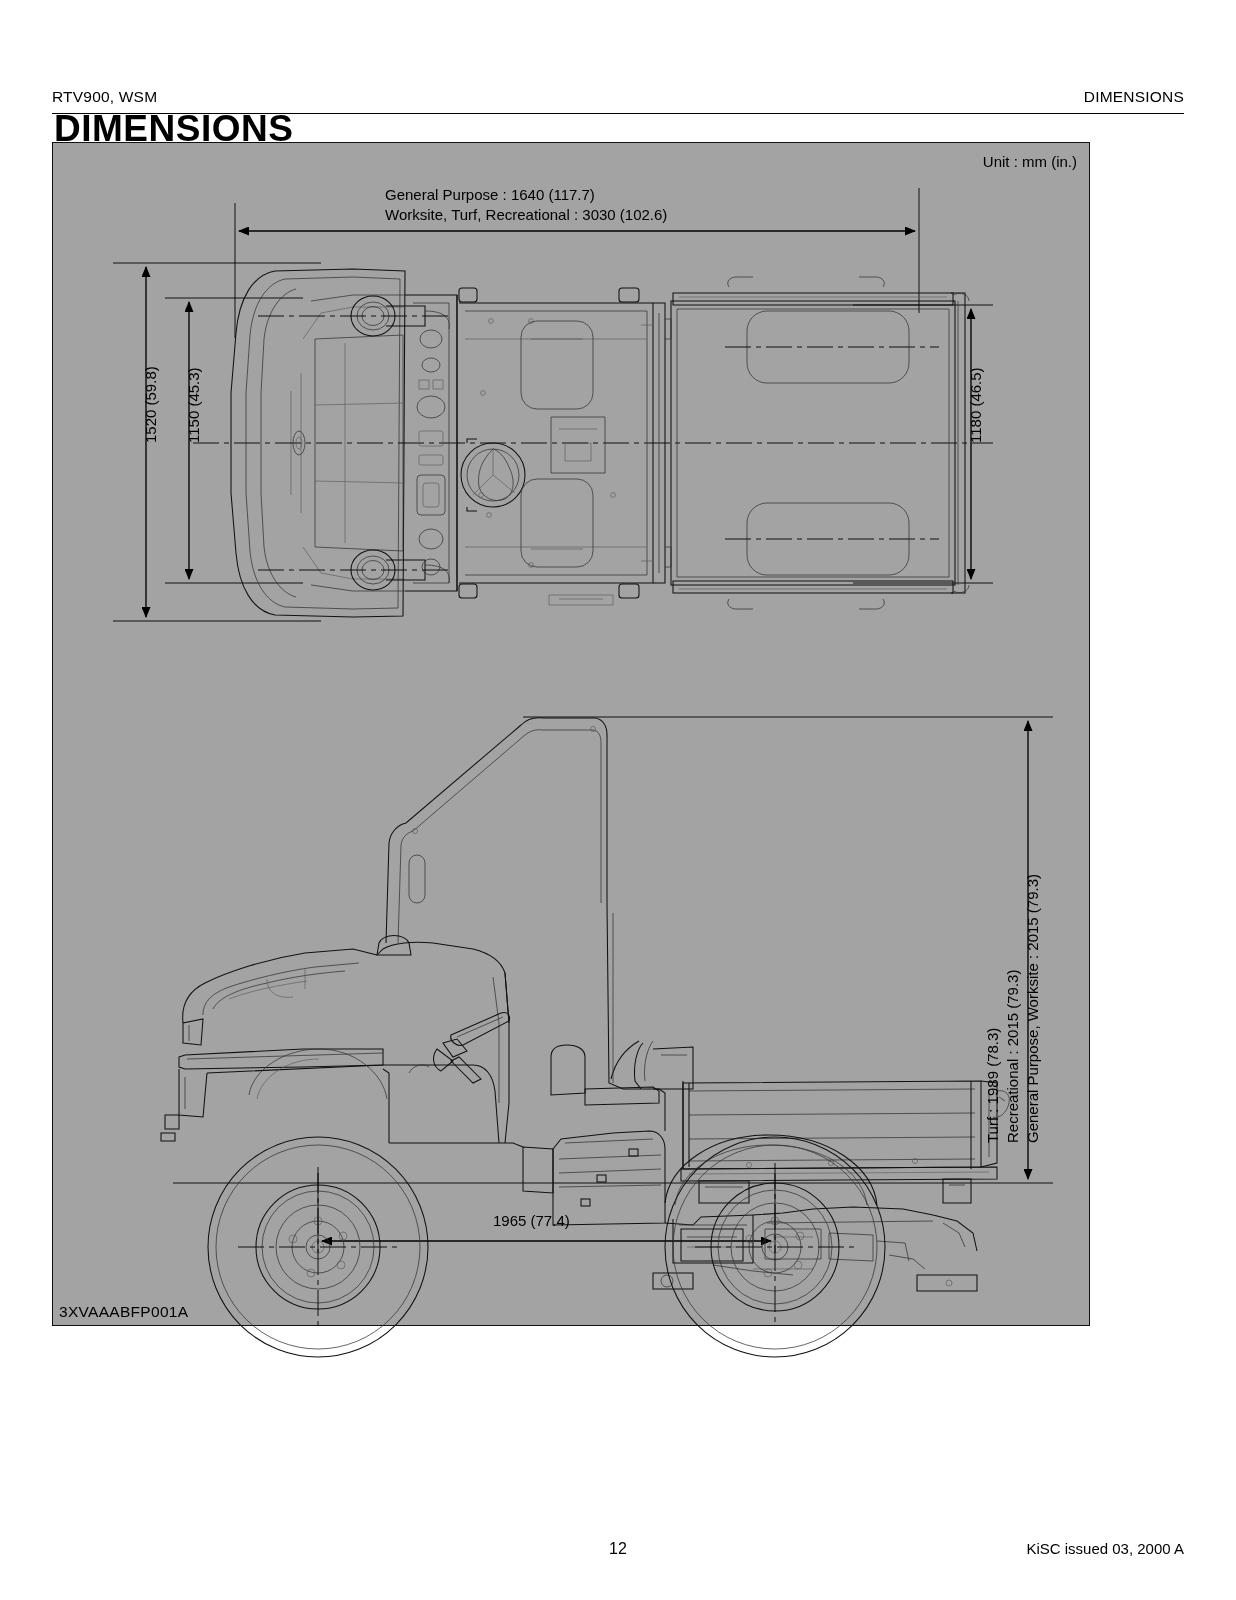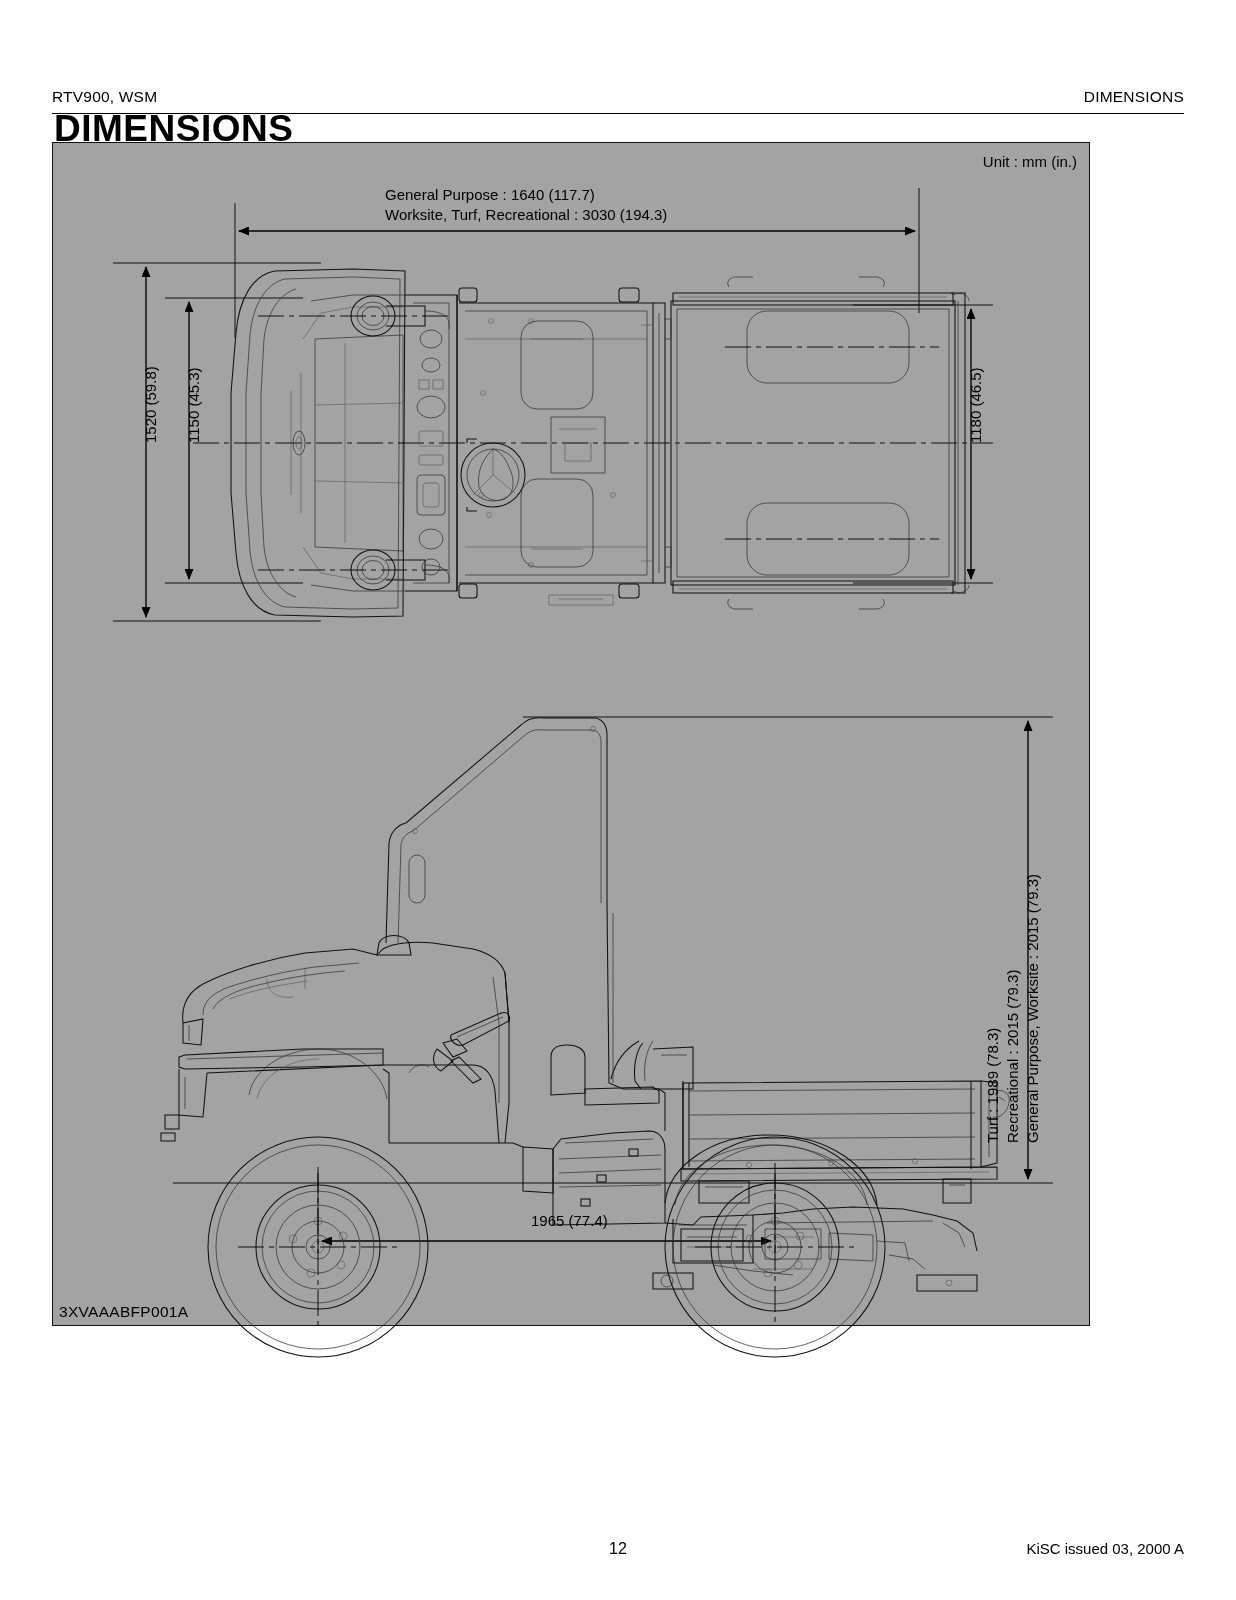--- a/index.html
+++ b/index.html
@@ -524,36 +524,36 @@
       <path class="lnt" d="M622,1062 C626,1028 666,1002 716,1002
                            C770,1002 810,1028 814,1062"></path>
 
       <path class="lnf" d="M214,836 C214,850 226,856 240,854"></path>
       <path class="lnf" d="M252,826 L252,846"></path>
     </g>
   </svg>
 
   <div class="dimtext" style="left:332px; top:42px;">
     <span>General Purpose : 1640 (117.7)</span><br>
-    <span>Worksite, Turf, Recreational : 3030 (194.3)</span>
+    <span>Worksite, Turf, Recreational : 3030 (102.6)</span>
   </div>
 
   <div class="dimtext vert" style="left:88px; top:300px;">1520 (59.8)</div>
 
   <div class="dimtext vert" style="left:131px; top:300px;">1150 (45.3)</div>
 
   <div class="dimtext vert" style="left:913px; top:300px;">1180 (46.5)</div>
 
   <div class="dimtext vert" style="left:930px; top:1000px;">
     <span>Turf : 1989 (78.3)</span><br>
     <span>Recreational : 2015 (79.3)</span><br>
     <span>General Purpose, Worksite : 2015 (79.3)</span>
   </div>
 
-  <div class="dimtext" style="left:440px; top:1068px;margin-left:38px;">1965 (77.4)</div>
+  <div class="dimtext" style="left:440px; top:1068px;">1965 (77.4)</div>
 
   <div class="fig-code">3XVAAABFP001A</div>
 </div>
 
 <div class="page-footer">
   <div class="foot-page">12</div>
   <div class="foot-right">KiSC issued 03, 2000 A</div>
 </div>
 
 </body></html>

